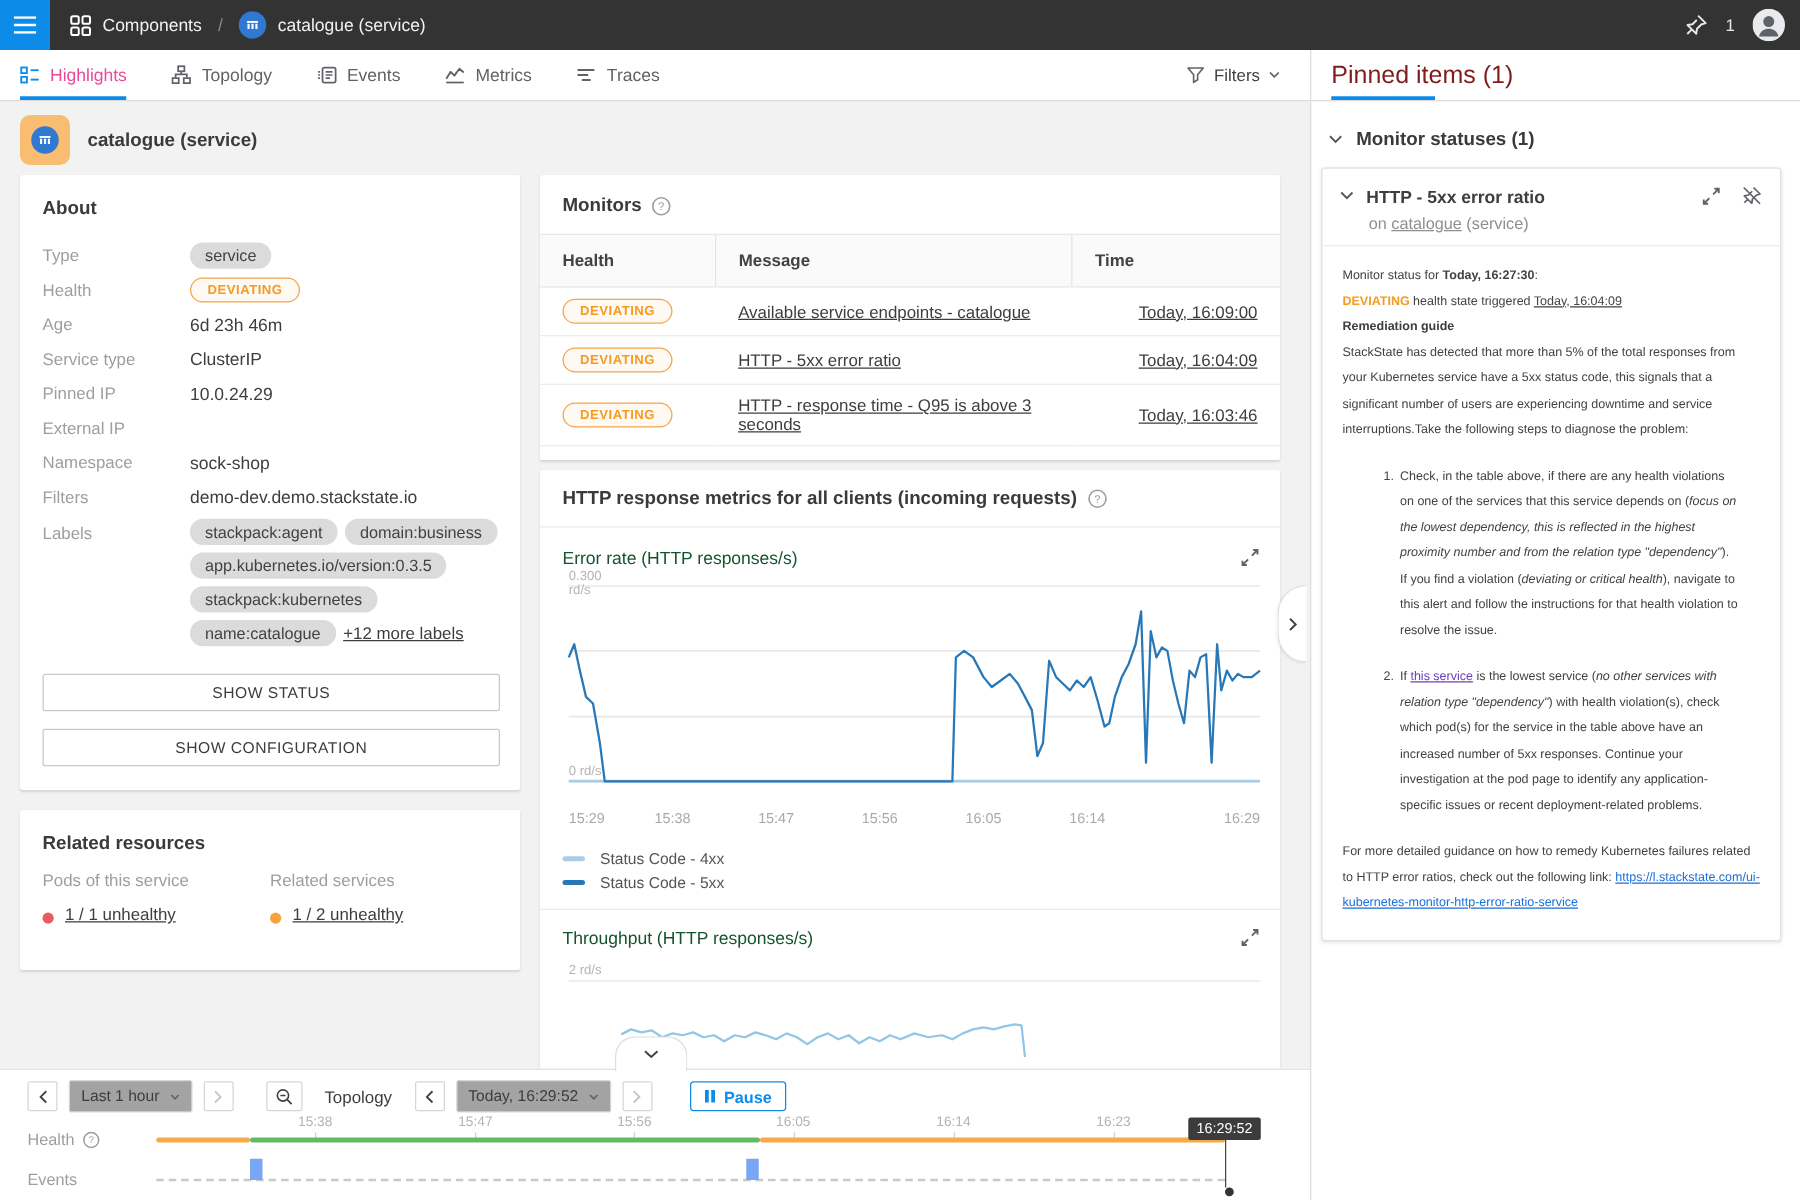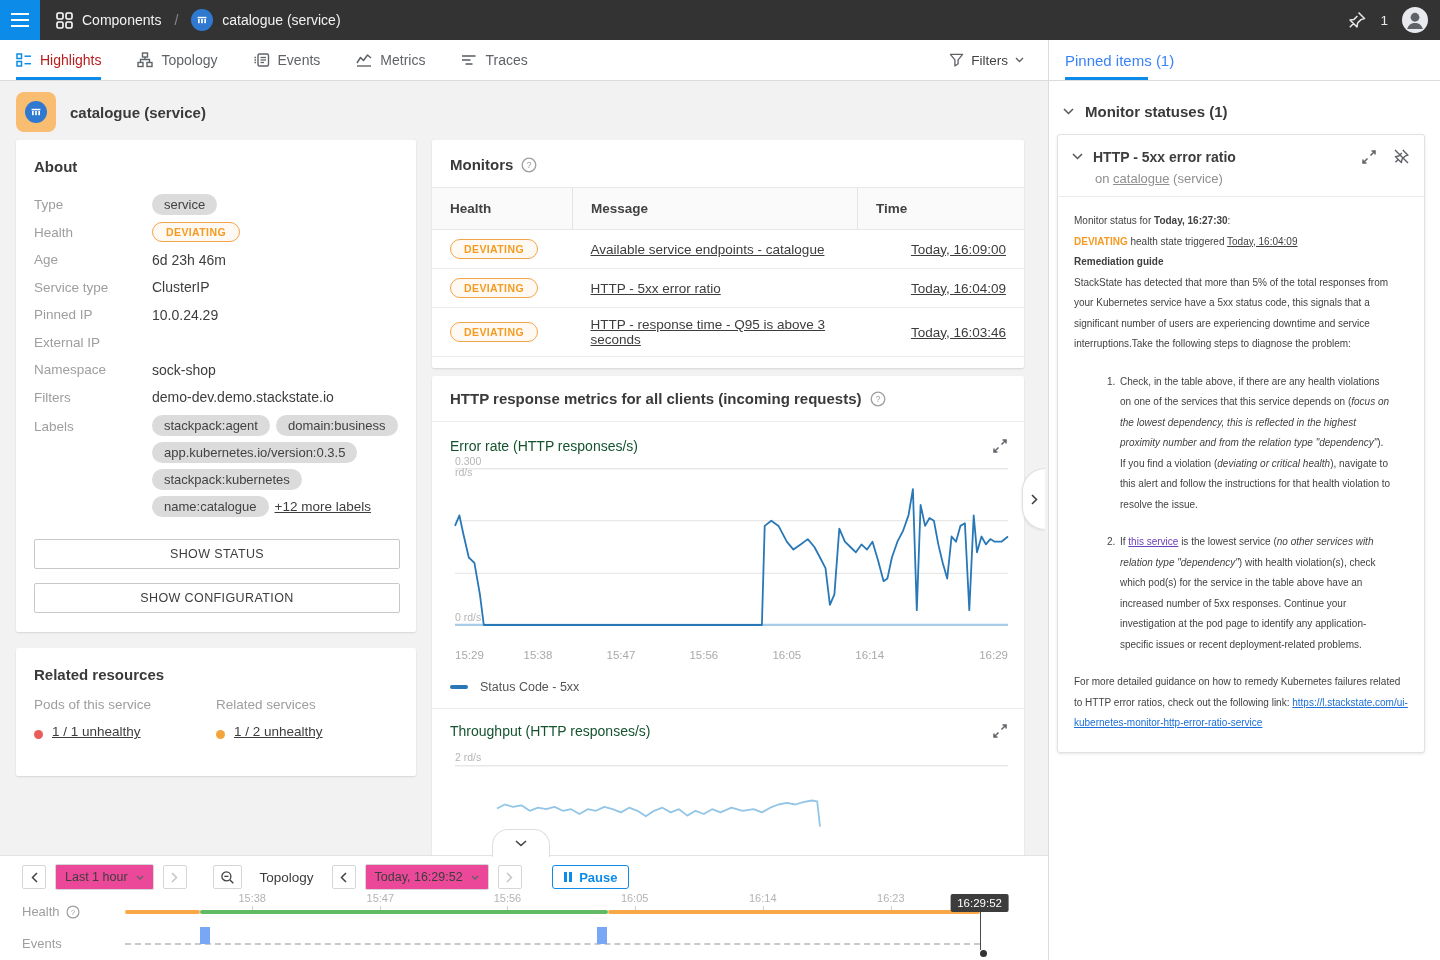--- a/index.html
+++ b/index.html
@@ -12,21 +12,21 @@
   .crumbs{position:absolute;left:56px;top:0;height:40px;display:flex;align-items:center;gap:9px;}
   .crumb-txt{color:#f2f2f2;font-size:14px;}
   .crumb-sep{color:#8a8a8a;font-size:14px;margin:0 4px;}
   .svc-circle{width:22px;height:22px;border-radius:50%;background:#2f79d0;display:flex;align-items:center;justify-content:center;}
   .topbar-right{position:absolute;right:12px;top:0;height:40px;display:flex;align-items:center;gap:14px;}
   .pin-count{color:#e8e8e8;font-size:13.5px;}
   
   .tabbar{position:absolute;left:0;top:40px;width:1048px;height:40px;background:#fff;border-bottom:1px solid #dcdcdc;z-index:4;}
   .tabs{position:absolute;left:16px;top:0;height:40px;display:flex;gap:36px;}
   .tab{position:relative;display:flex;align-items:center;gap:8px;font-size:14px;color:#5f6368;cursor:pointer;height:40px;}
-  .tab.active{color:#b91c1c;}
+  .tab.active{color:#ec4899;}
   .tab.active::after{content:"";position:absolute;left:0;right:0;bottom:0;height:3px;background:#0c8ce8;}
   .filters{position:absolute;right:24px;top:0;height:40px;display:flex;align-items:center;gap:7px;font-size:13.5px;color:#424242;cursor:pointer;}
   
   .content{position:absolute;left:0;top:80px;width:1048px;height:775px;background:#f2f2f2;overflow:hidden;}
   .page-head{position:absolute;left:16px;top:12px;display:flex;align-items:center;gap:14px;}
   .head-badge{width:40px;height:40px;border-radius:8px;background:#f9bd71;display:flex;align-items:center;justify-content:center;}
   .page-title{font-size:15px;font-weight:bold;color:#3a3a3a;}
   .card{position:absolute;background:#fff;border-radius:2px;box-shadow:0 1px 2px rgba(0,0,0,0.12);}
   .card-title{font-size:15px;font-weight:bold;color:#3a3a3a;}
   
@@ -80,21 +80,21 @@
   .side-tab{position:absolute;left:1022px;top:468px;width:22px;height:60px;background:#fff;border:1px solid #e0e0e0;border-right:none;
             border-radius:30px 0 0 30px;z-index:6;display:flex;align-items:center;justify-content:center;cursor:pointer;
             box-shadow:-1px 1px 2px rgba(0,0,0,0.06);}
   .bottom-tab{position:absolute;left:492px;top:829px;width:56px;height:27px;background:#fff;border:1px solid #ddd;border-bottom:none;
             border-radius:16px 16px 0 0;z-index:6;display:flex;align-items:center;justify-content:center;cursor:pointer;}
   
   .footer{position:absolute;left:0;top:855px;width:1048px;height:105px;background:#fff;border-top:1px solid #e2e2e2;z-index:5;}
   .controls{position:absolute;left:22px;top:9px;height:24px;display:flex;align-items:center;}
   .sq-btn{height:24px;min-width:24px;background:#fff;border:1px solid #d6d6d6;border-radius:2px;display:flex;align-items:center;justify-content:center;cursor:pointer;}
   .sq-btn.disabled{cursor:default;}
-  .dropdown{height:24px;background:#ec4899;border:1px solid #d6d6d6;border-radius:2px;display:flex;align-items:center;gap:8px;
+  .dropdown{height:24px;background:#a3a3a3;border:1px solid #d6d6d6;border-radius:2px;display:flex;align-items:center;gap:8px;
             padding:0 9px;font-size:12.5px;color:#3d3d3d;cursor:pointer;}
   .ctl-gap{width:9px;flex:none;} .ctl-gap-lg{width:26px;flex:none;}
   .topo-label{font-size:13.5px;color:#3d3d3d;margin:0 18px;}
   .pause-btn{height:24px;border:1px solid #0c8ce8;border-radius:3px;background:#fff;display:flex;align-items:center;gap:7px;
              padding:0 11px;color:#0c8ce8;font-size:13px;font-weight:bold;cursor:pointer;margin-left:30px;}
   .pause-bars{display:flex;gap:2.5px;}
   .pause-bars i{width:3px;height:10px;background:#0c8ce8;}
   .row-label{position:absolute;left:22px;font-size:13px;color:#9e9e9e;display:flex;align-items:center;gap:6px;}
   .track-area{position:absolute;left:125px;top:0;width:915px;height:105px;}
   .ttick{position:absolute;top:36px;transform:translateX(-50%);font-size:11px;color:#b3b3b3;}
@@ -105,21 +105,21 @@
   .events-dash{position:absolute;left:0;top:23px;border-top:2px dashed #c9c9c9;}
   .emark{position:absolute;top:7px;width:10px;height:17px;background:#7aa7f5;transform:translateX(-50%);}
   .cursor{position:absolute;top:38px;width:0;}
   .cbadge{position:relative;left:0;transform:translateX(-50%);background:#3c3c3c;color:#fff;font-size:11.5px;
           padding:3px 7px;border-radius:2px;white-space:nowrap;width:max-content;}
   .cline{width:1.5px;height:38px;background:#4a4a4a;margin:0 auto;}
   .cdot{width:7px;height:7px;border-radius:50%;background:#333;margin:0 auto;}
   
   .rpanel{position:absolute;left:1048px;top:40px;width:392px;height:920px;background:#fff;border-left:1px solid #dcdcdc;z-index:4;}
   .rp-tabbar{position:relative;height:40px;border-bottom:1px solid #dcdcdc;}
-  .rp-tab{position:absolute;left:16px;top:0;height:40px;display:flex;align-items:center;color:#3b82f6;font-size:15px;cursor:pointer;}
+  .rp-tab{position:absolute;left:16px;top:0;height:40px;display:flex;align-items:center;color:#7f1d1d;font-size:20px;cursor:pointer;}
   .rp-underline{position:absolute;left:16px;bottom:0;width:83px;height:3px;background:#0c8ce8;}
   .rp-section{display:flex;align-items:center;gap:11px;padding:22px 12px 12px 14px;cursor:pointer;}
   .rp-section-title{font-size:15px;font-weight:bold;color:#3a3a3a;}
   .pin-card{margin:2px 16px 0 8px;background:#fff;border:1px solid #e2e2e2;border-radius:3px;box-shadow:0 1px 3px rgba(0,0,0,0.10);}
   .pc-head{padding:13px 14px 10px;border-bottom:1px solid #ececec;}
   .pc-title-row{display:flex;align-items:center;gap:10px;}
   .pc-title{font-size:14px;font-weight:bold;color:#3d3d3d;flex:1;cursor:pointer;}
   .pc-icons{display:flex;align-items:center;gap:16px;}
   .pc-on{margin:6px 0 0 23px;font-size:13px;color:#8f8f8f;}
   .pc-body{padding:14px 16px 18px;font-size:10px;line-height:20.5px;color:#424242;}
@@ -400,20 +400,24 @@
           <span style="left: 15%; transform: translateX(-50%);">15:38</span>
           <span style="left: 30%; transform: translateX(-50%);">15:47</span>
           <span style="left: 45%; transform: translateX(-50%);">15:56</span>
           <span style="left: 60%; transform: translateX(-50%);">16:05</span>
           <span style="left: 75%; transform: translateX(-50%);">16:14</span>
           <span style="left: 100%; transform: translateX(-100%);">16:29</span>
         </div>
 
       <div class="legend">
         <div class="leg-row">
+          <span class="leg-swatch" style="background:#a9cde6;"></span>
+          <span class="leg-txt">Status Code - 4xx</span>
+        </div>
+        <div class="leg-row">
           <span class="leg-swatch" style="background:#2878b8;"></span>
           <span class="leg-txt">Status Code - 5xx</span>
         </div>
       </div>
 
       <div class="met-divider"></div>
 
       <div class="chart-head" style="padding-top:14px;">
         <span class="chart-title">Throughput (HTTP responses/s)</span>
         <svg class="expand-btn" width="16" height="16" viewBox="0 0 16 16">

